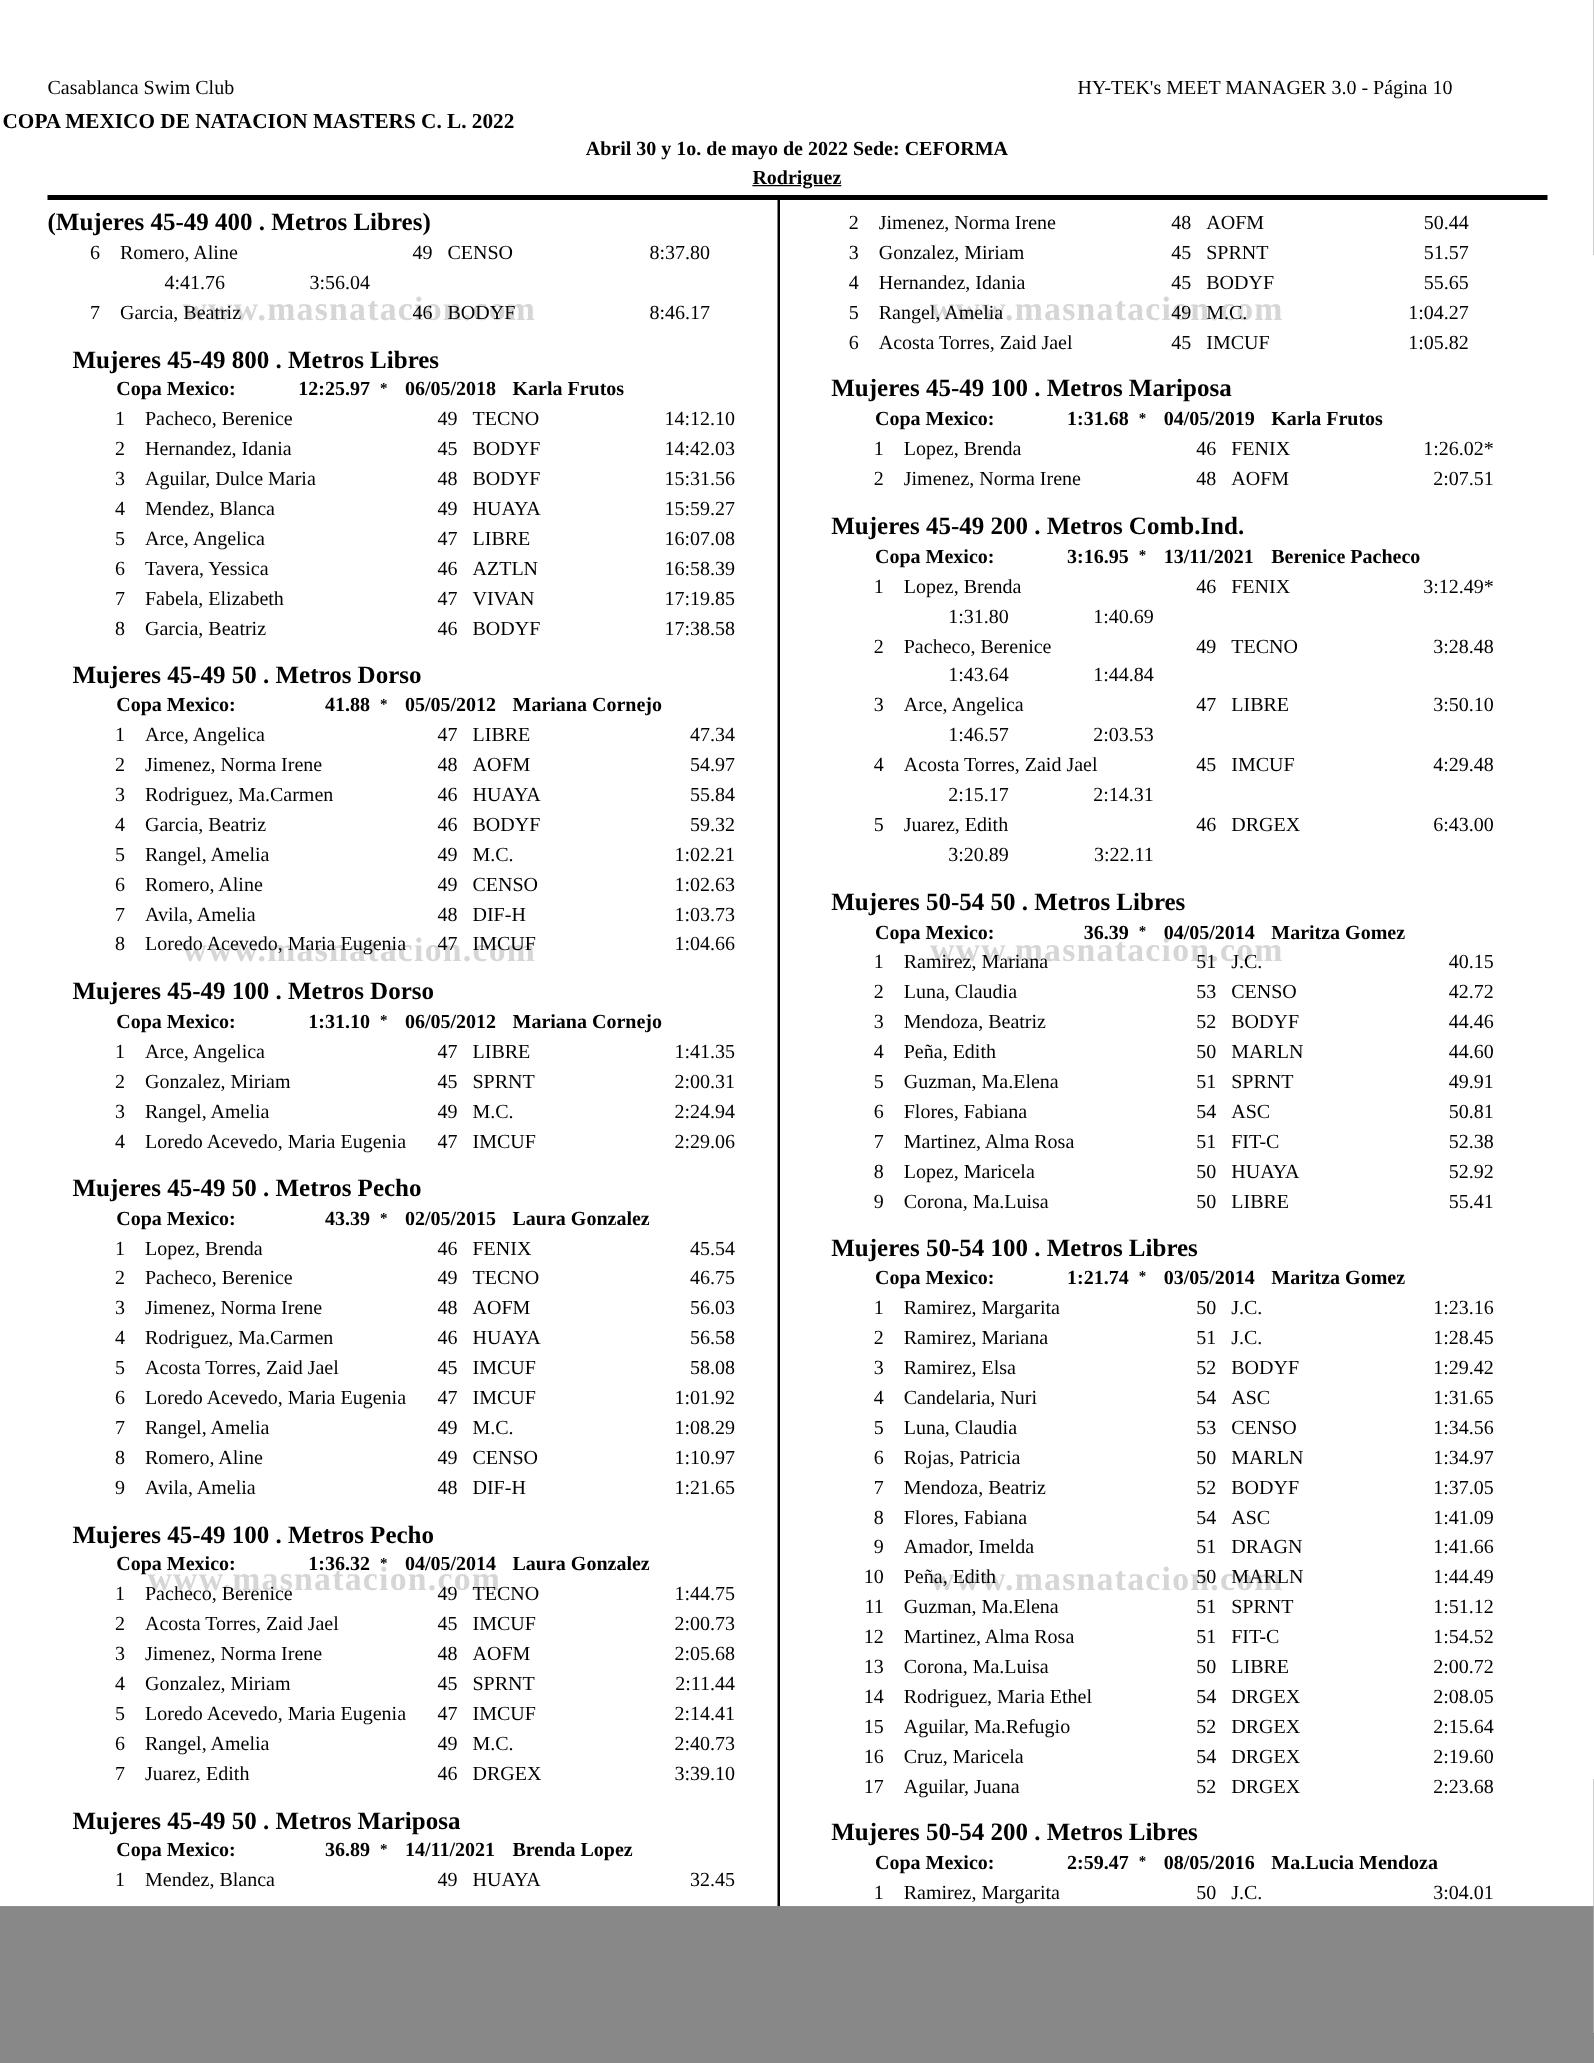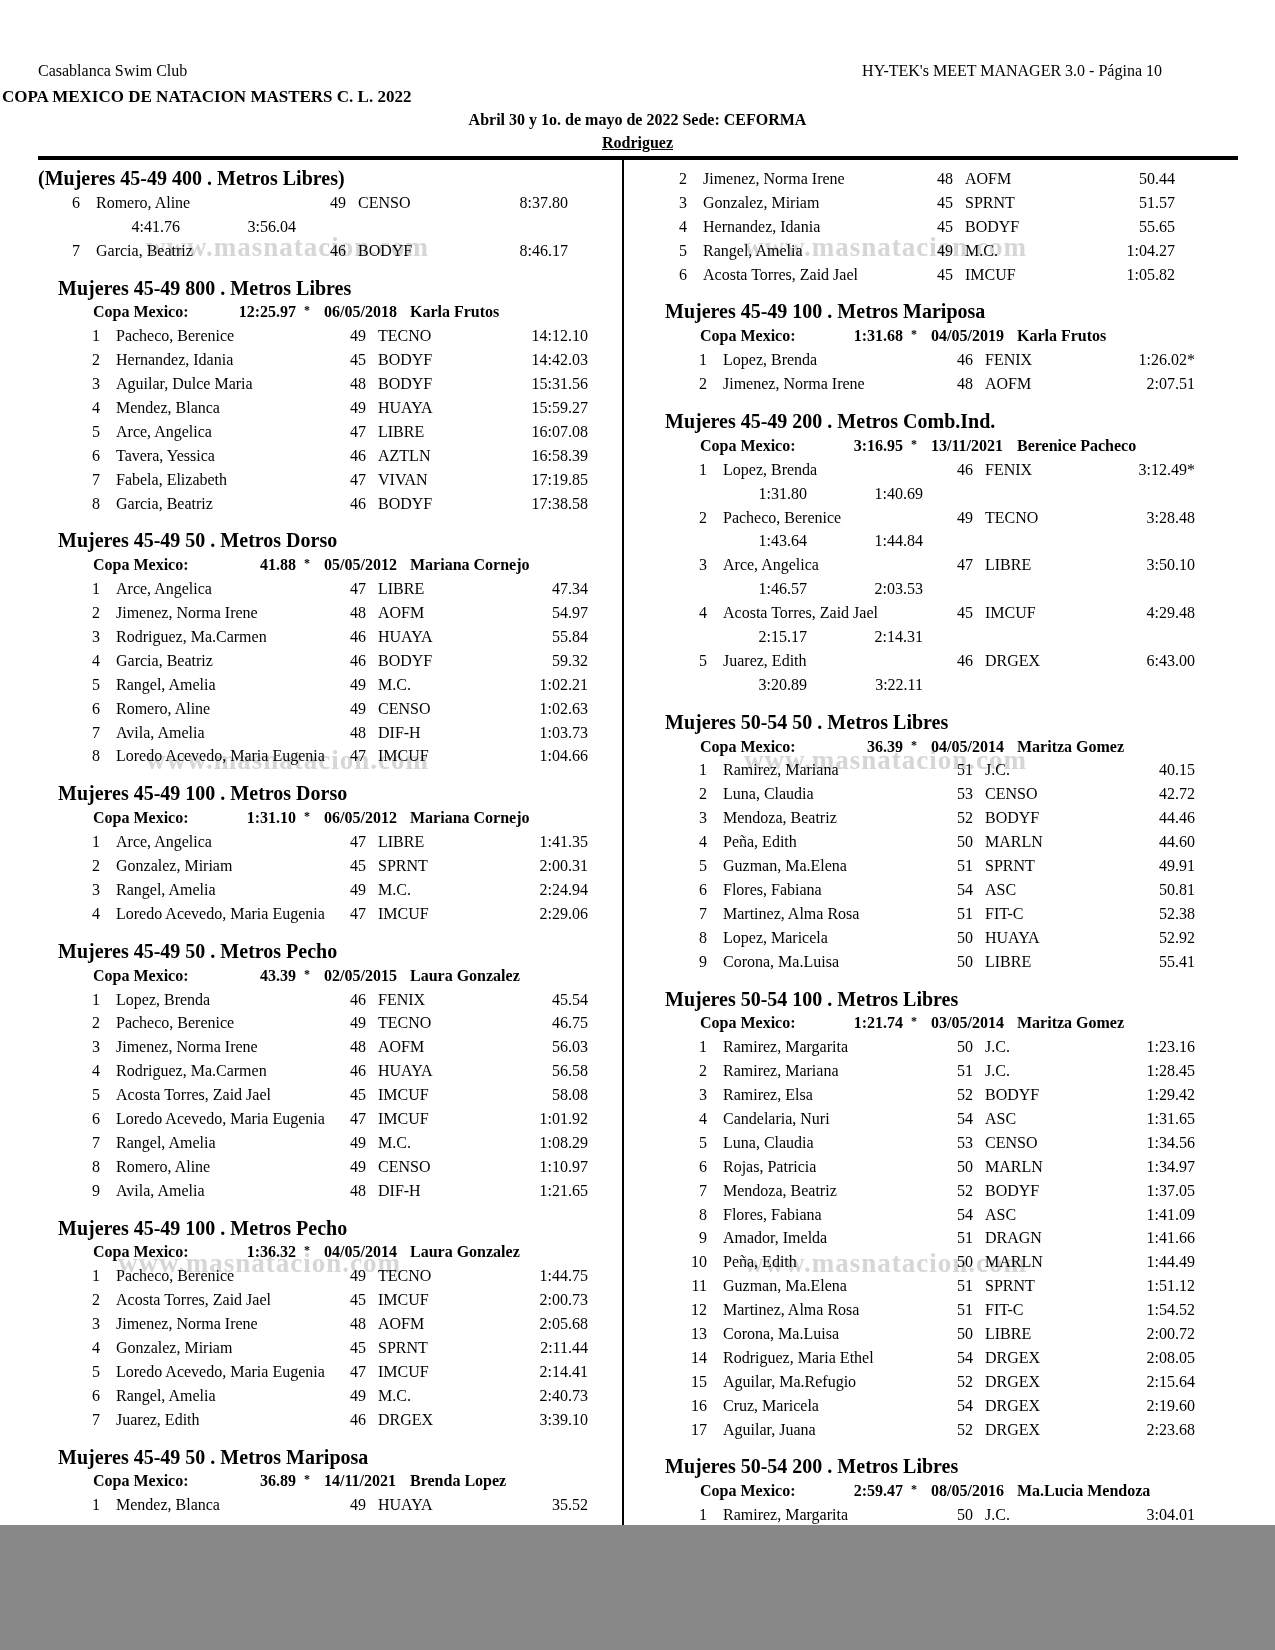--- a/index.html
+++ b/index.html
@@ -452,21 +452,21 @@
       <span class="rec-star">*</span>
       <span class="rec-date">14/11/2021</span>
       <span class="rec-holder">Brenda Lopez</span>
     </div>
     <div>
   <div class="row">
     <span class="place">1</span>
     <span class="name">Mendez, Blanca</span>
     <span class="age">49</span>
     <span class="team">HUAYA</span>
-    <span class="time">35.52</span>
+    <span class="time">32.45</span>
   </div>
 </div>
   </div>
 </div>
   <div class="col col-right">
   <div class="section">
 
     <div>
   <div class="row">
     <span class="place">2</span>

